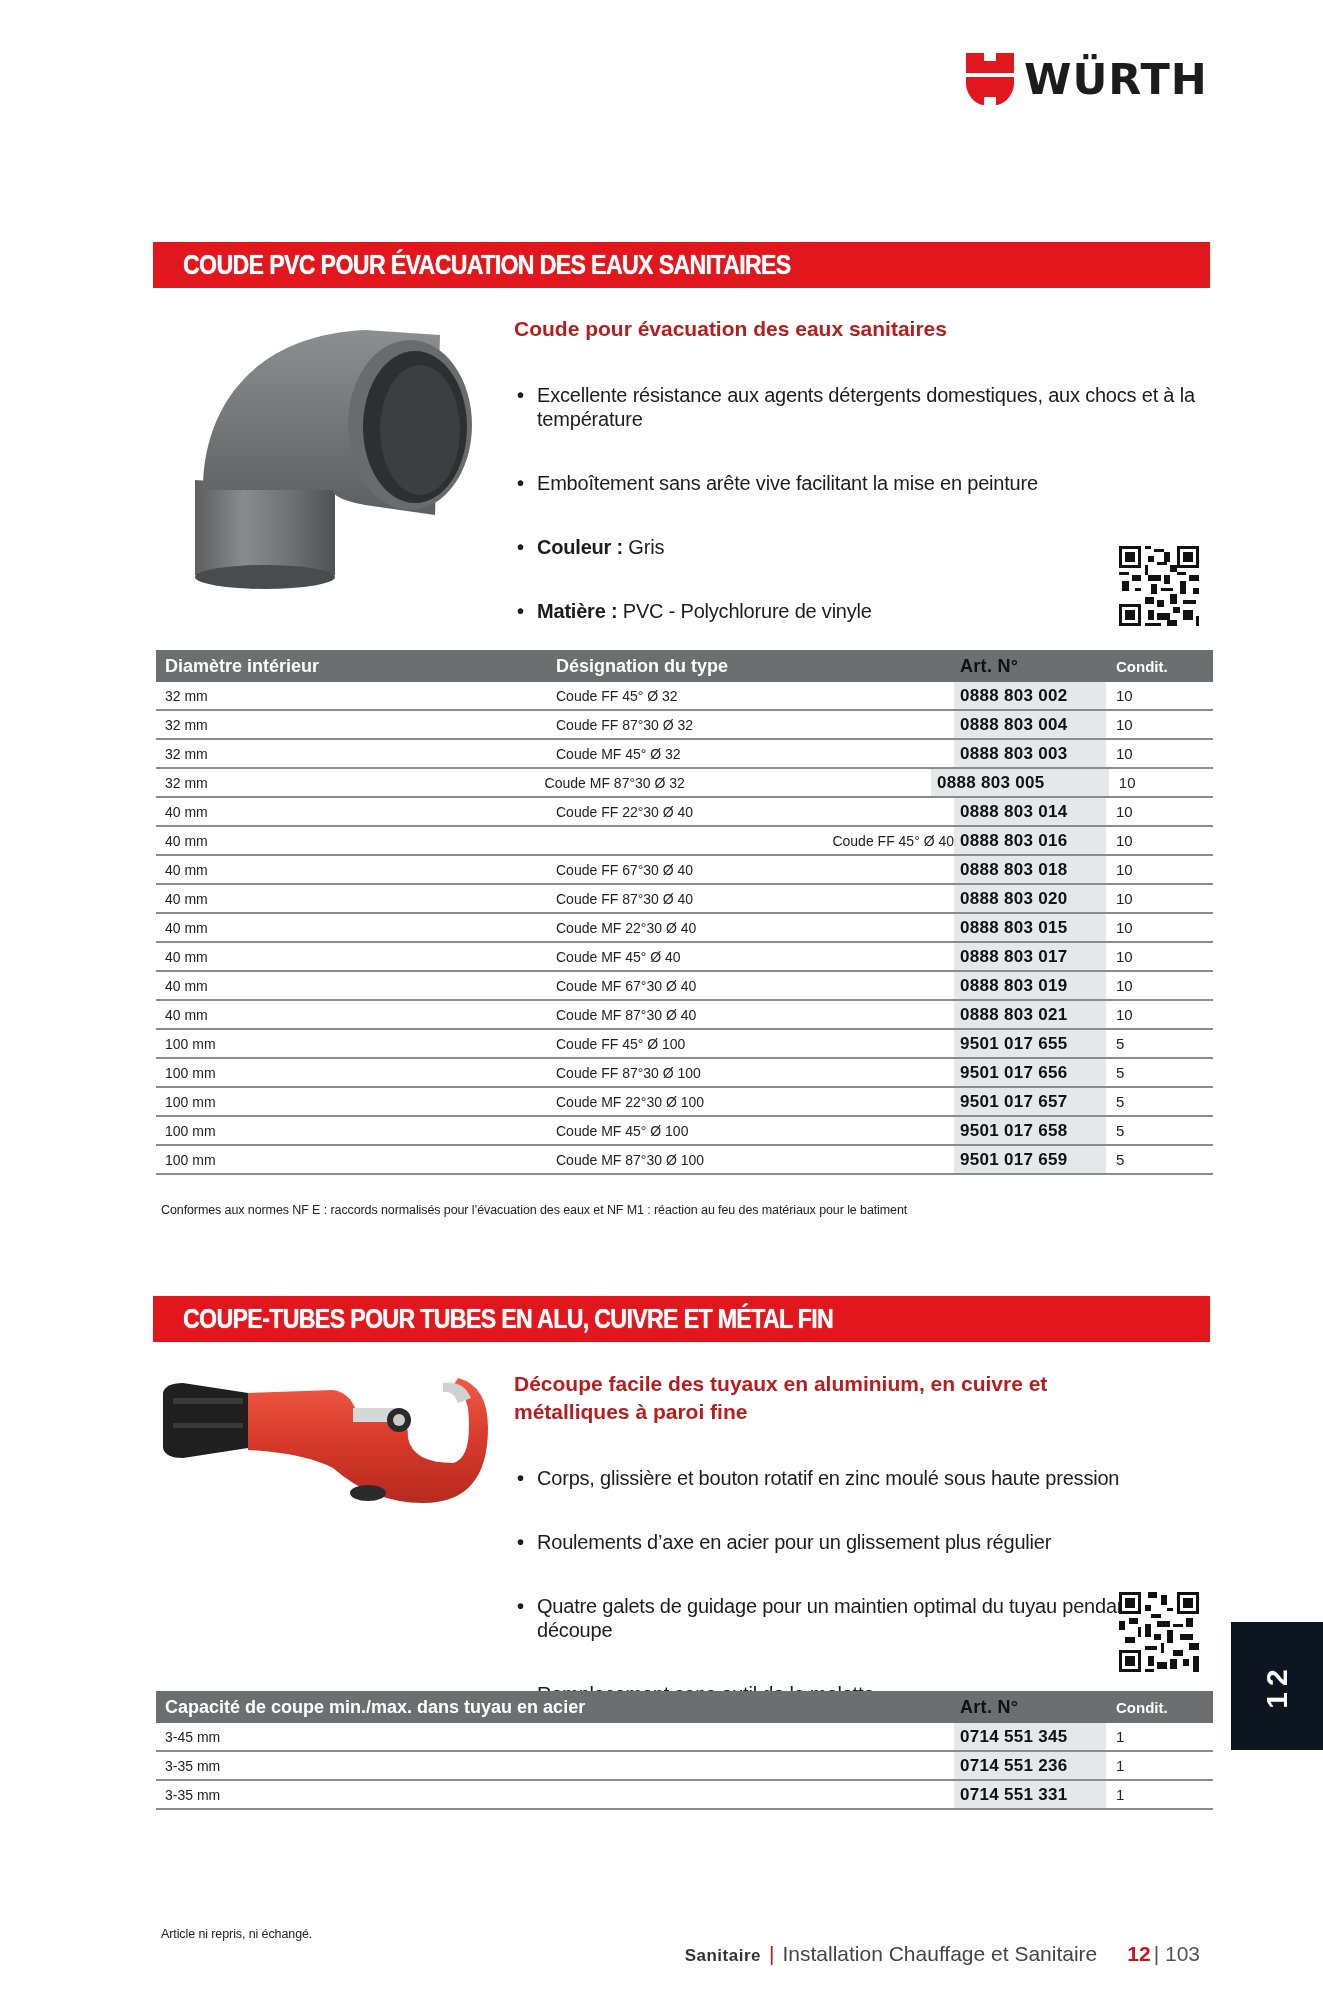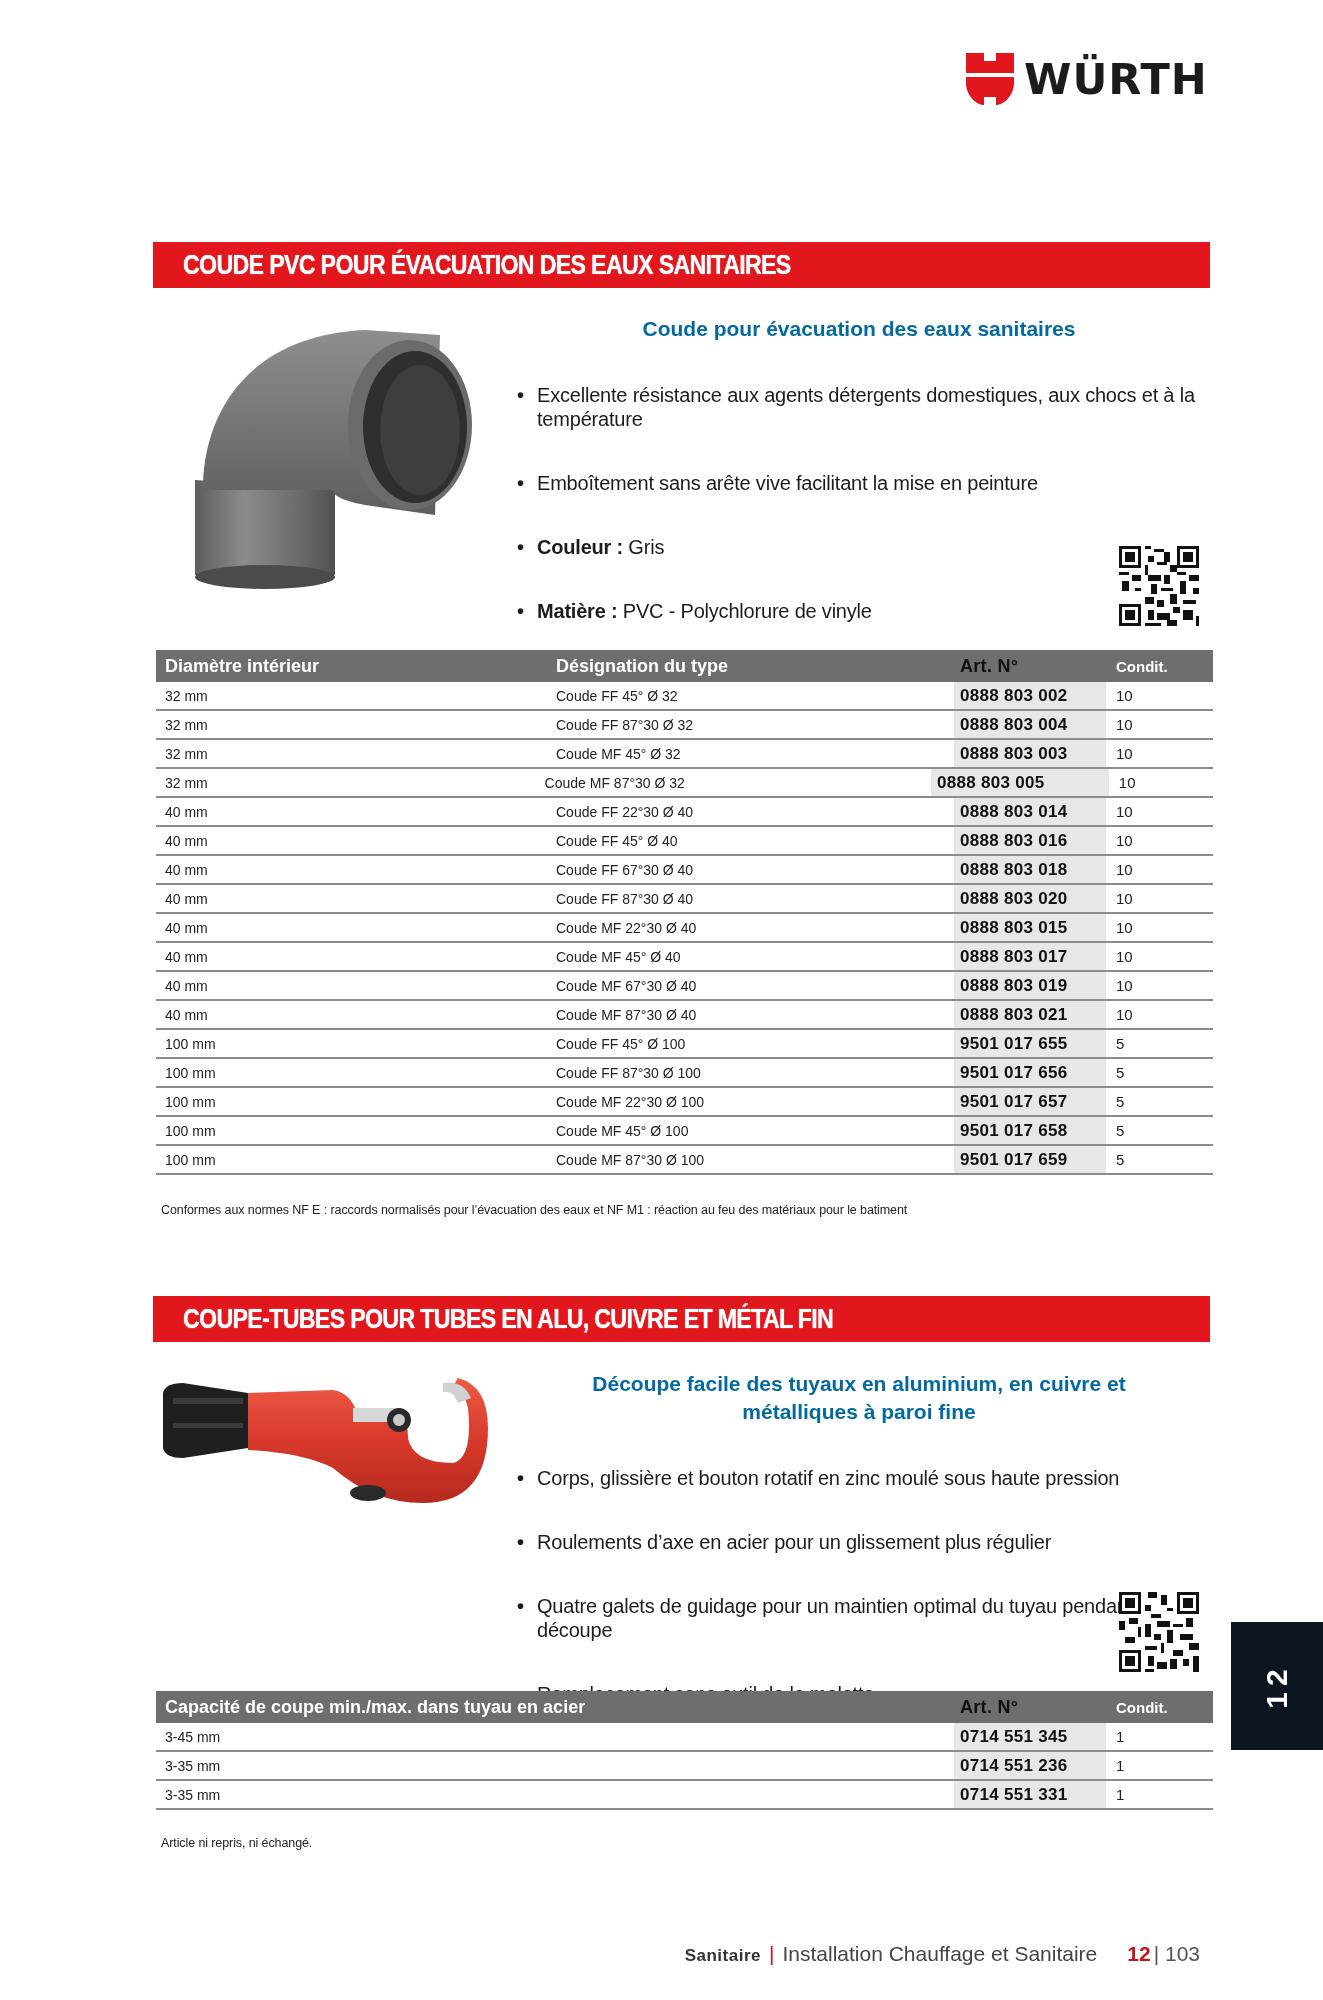--- a/index.html
+++ b/index.html
@@ -10,21 +10,21 @@
   .logo { position: absolute; left: 966px; top: 52px; height: 54px; display: flex; align-items: center; }
   .logo-mark { width: 48px; height: 52px; position: relative; margin-right: 10px; }
   .logo-text { font-family: "DejaVu Sans", sans-serif; font-weight: bold; font-size: 43px; letter-spacing: 1px; color: #1c1c1c; line-height: 1; }
 
   
   .section-bar { position: absolute; left: 153px; width: 1057px; height: 46px; background: #e2161d; display: flex; align-items: center; padding-left: 30px; }
   .section-bar span { font-family: "Liberation Sans", sans-serif; font-weight: bold; font-size: 27px; color: #fff; letter-spacing: -0.8px; transform: scaleX(0.86); transform-origin: left center; white-space: nowrap; text-shadow: 0 0 1px #fff; }
 
   
   .desc { position: absolute; left: 514px; width: 690px; }
-  .desc-title { font-family: "Liberation Sans", sans-serif; font-weight: bold; font-size: 21px; color: #0369a1; line-height: 28px; text-align: center; }
+  .desc-title { font-family: "Liberation Sans", sans-serif; font-weight: bold; font-size: 21px; color: #b91c1c; line-height: 28px; }
   .bullets { list-style: none; margin-top: 8px; }
   .bullets li { position: relative; padding-left: 23px; font-size: 20px; line-height: 24px; color: #1c1c1c; margin-bottom: 8px; letter-spacing: -0.2px; margin-top: 40px; }
   .bullets li::before { content: "•"; position: absolute; left: 3px; top: 0; font-weight: bold; }
   .bullets li b { font-weight: bold; }
 
   
   .qr { position: absolute; width: 80px; height: 80px; }
 
   
   .tbl { position: absolute; left: 156px; width: 1057px; }
@@ -174,21 +174,21 @@
         <div class="c-cond" style="width: 107px;">10</div>
       </div>
       <div class="tbl-row">
         <div class="c1" style="width: 400px;">40 mm</div>
         <div style="width: 398px;">Coude FF 22°30 Ø 40</div>
         <div class="c-art" style="width: 152px;">0888 803 014</div>
         <div class="c-cond" style="width: 107px;">10</div>
       </div>
       <div class="tbl-row">
         <div class="c1" style="width: 400px;">40 mm</div>
-        <div style="width: 398px;">Coude FF 45° Ø 40</div>
+        <div style="width: 398px; text-align: right;">Coude FF 45° Ø 40</div>
         <div class="c-art" style="width: 152px;">0888 803 016</div>
         <div class="c-cond" style="width: 107px;">10</div>
       </div>
       <div class="tbl-row">
         <div class="c1" style="width: 400px;">40 mm</div>
         <div style="width: 398px;">Coude FF 67°30 Ø 40</div>
         <div class="c-art" style="width: 152px;">0888 803 018</div>
         <div class="c-cond" style="width: 107px;">10</div>
       </div>
       <div class="tbl-row">
@@ -350,21 +350,21 @@
         <div class="c-cond" style="width: 107px;">1</div>
       </div>
       <div class="tbl-row">
         <div class="c1" style="width: 798px;">3-35 mm</div>
         <div class="c-art" style="width: 152px;">0714 551 331</div>
         <div class="c-cond" style="width: 107px;">1</div>
       </div>
     </div>
 </div>
 
-<div class="note" style="top:1836px;">Article ni repris, ni échangé.</div>
+<div class="note" style="top:1927px;">Article ni repris, ni échangé.</div>
 
 <div class="side-tab">
   <span>12</span>
 </div>
 
 <div class="footer">
   <span class="sec">Sanitaire</span>
   <span class="sep">|</span>
   <span>Installation Chauffage et Sanitaire</span>
   <span class="chap">12</span>

